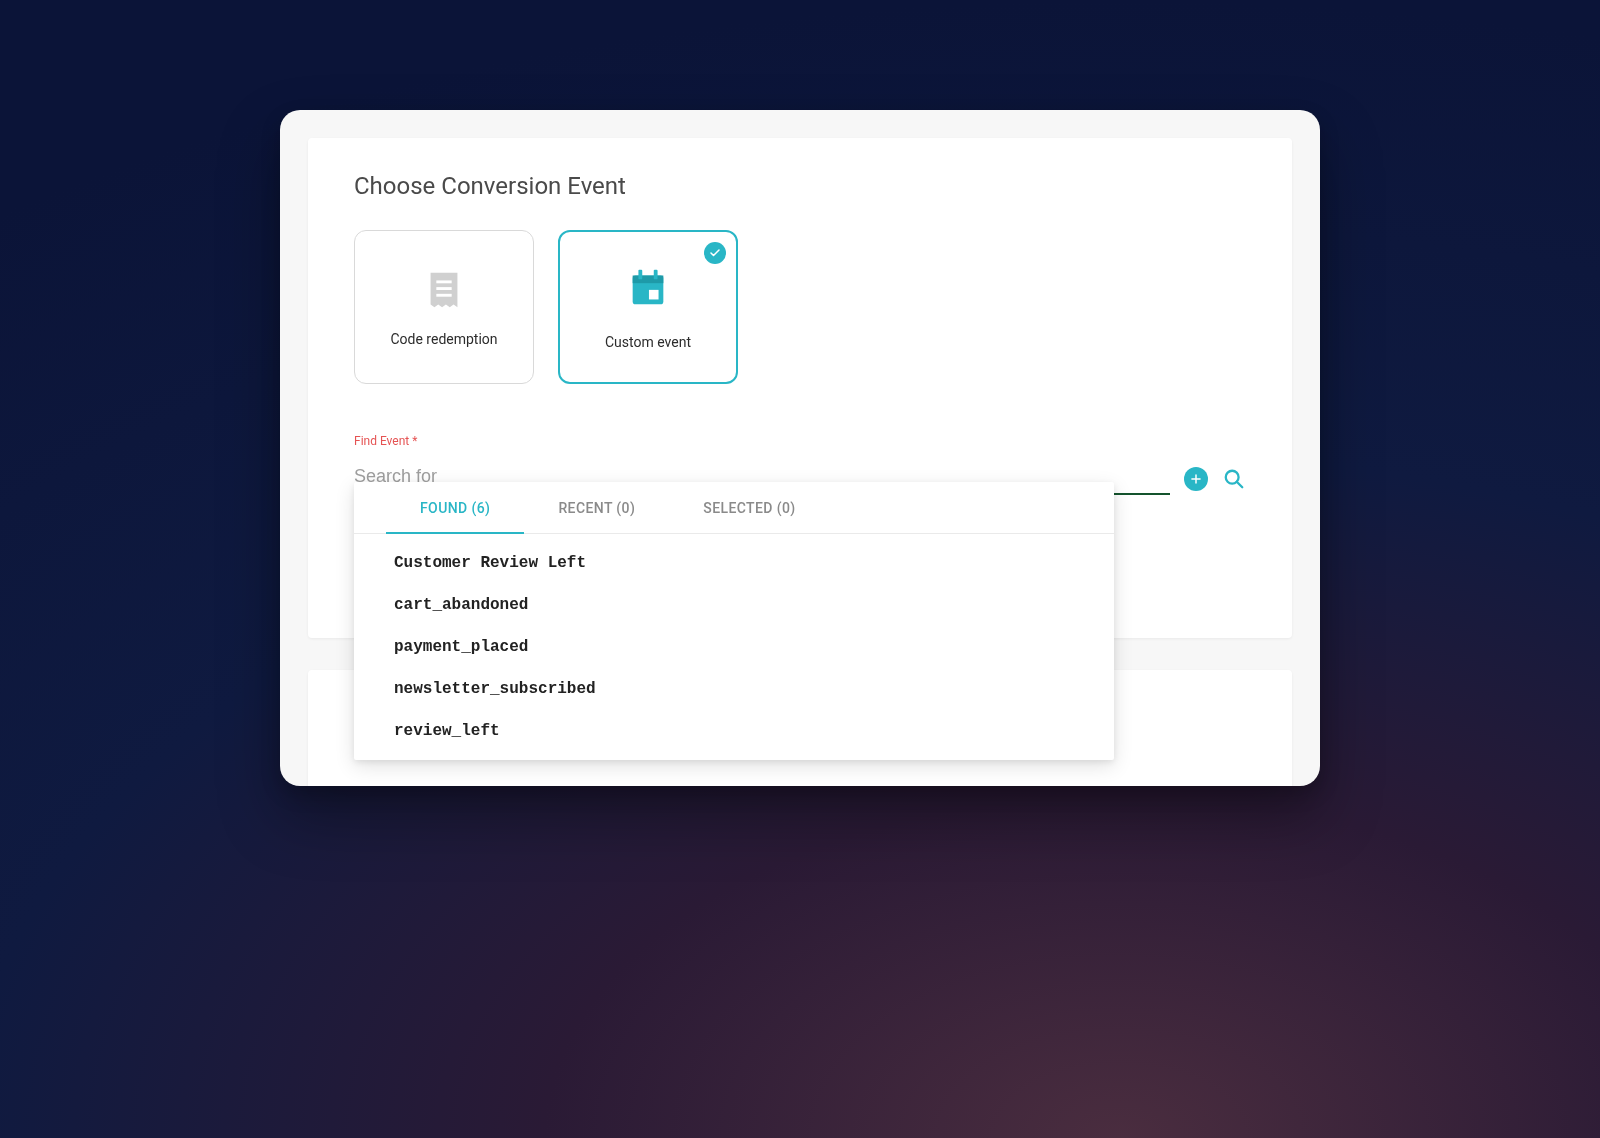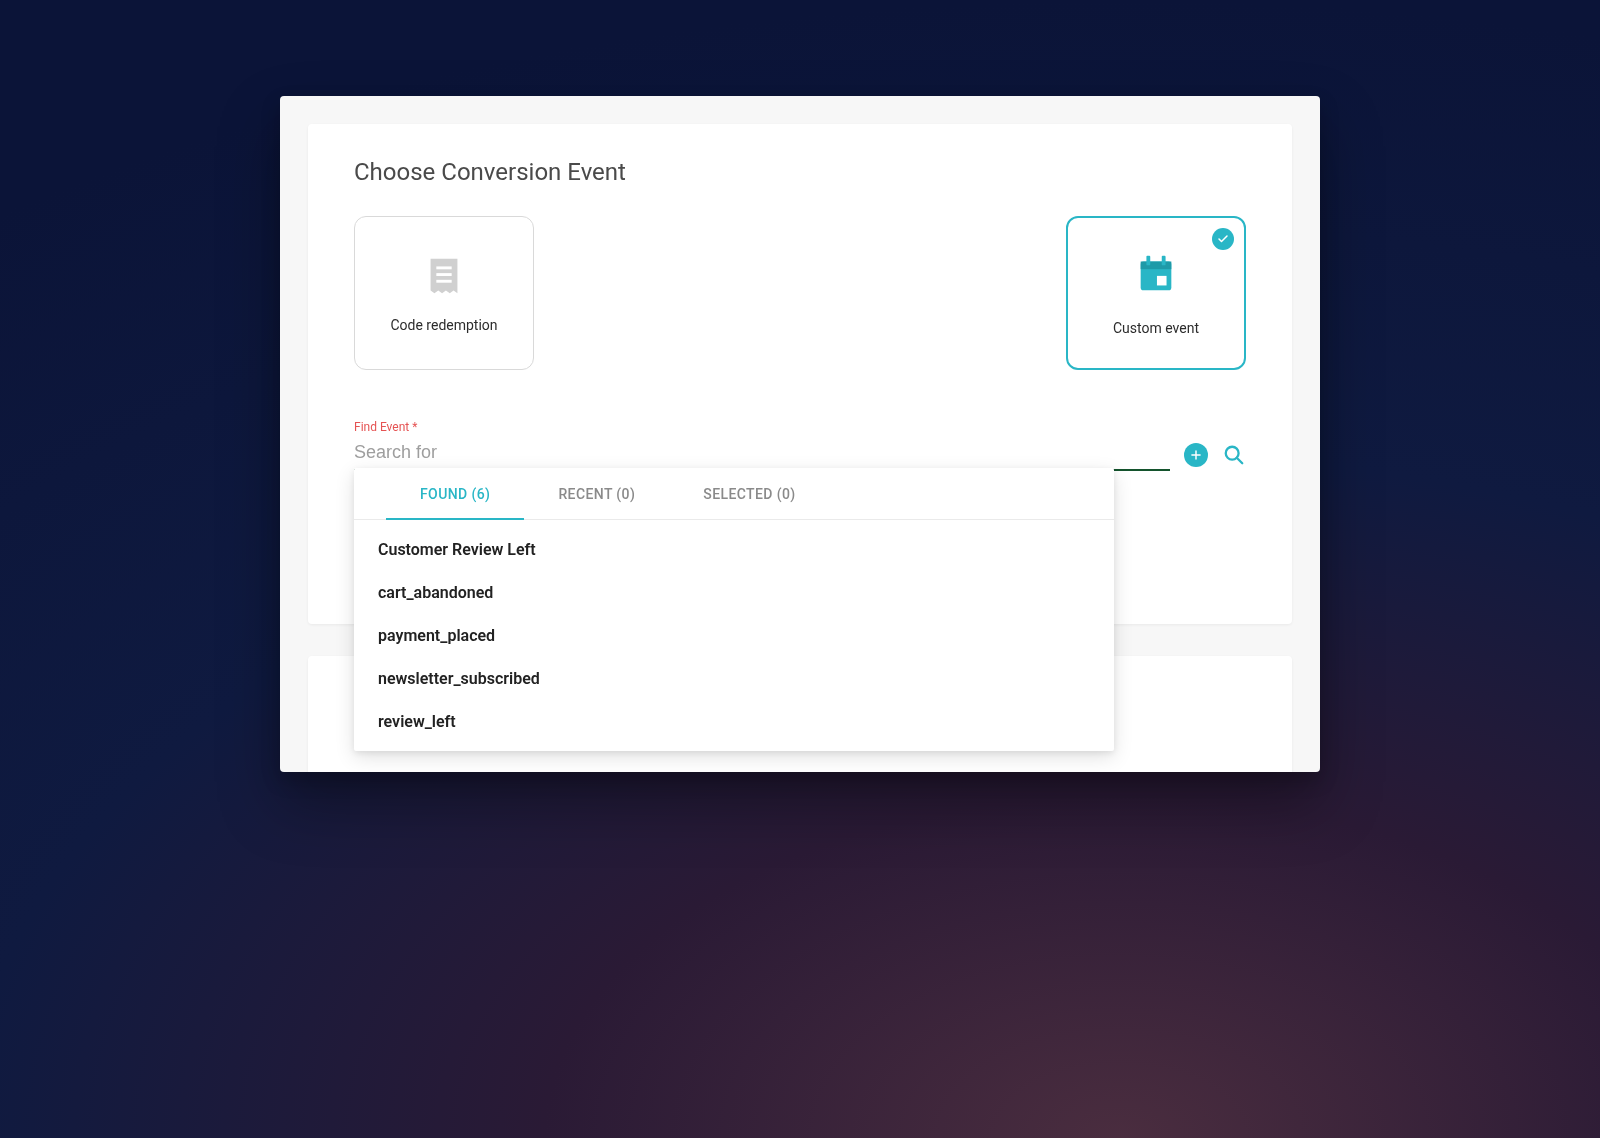--- a/index.html
+++ b/index.html
@@ -8,26 +8,26 @@
     font-family: -apple-system, BlinkMacSystemFont, "Segoe UI", Roboto, Helvetica, Arial, sans-serif;
     background: radial-gradient(ellipse 120% 100% at 70% 100%, #4a2d3f 0%, #2a1a35 30%, #0f1a40 60%, #0b1438 100%);
     min-height: 1138px;
     width: 1600px;
     position: relative;
     overflow: hidden;
   }
   .panel {
     position: absolute;
     left: 50%;
-    top: 96px;
+    top: 110px;
     transform: translateX(-50%);
     width: 1040px;
     height: 676px;
     background: #f7f7f7;
-    border-radius: 4px;
+    border-radius: 20px;
     box-shadow: 0 30px 60px rgba(0,0,0,0.35), 0 8px 20px rgba(0,0,0,0.2);
     overflow: hidden;
   }
   .panel-inner {
     position: absolute;
     left: 28px; right: 28px; top: 28px;
     background: #ffffff;
     border-radius: 4px;
     padding: 34px 46px 60px 46px;
     height: 500px;
@@ -36,21 +36,20 @@
   .page-title {
     font-size: 24px;
     font-weight: 400;
     color: #4a4a4a;
     margin-bottom: 30px;
   }
   .card-row {
     display: flex;
     gap: 24px;
     margin-bottom: 50px;
-    justify-content: space-between;
   }
   .event-card {
     position: relative;
     width: 180px;
     height: 154px;
     border: 1px solid #d9d9d9;
     border-radius: 12px;
     display: flex;
     flex-direction: column;
     align-items: center;
@@ -85,21 +84,21 @@
     display: flex; align-items: center; justify-content: center;
   }
   .calendar-icon {
     width: 46px; height: 46px;
     display: flex; align-items: center; justify-content: center;
   }
   .field-wrap { position: relative; }
   .field-label {
     font-size: 12px;
     color: #e55353;
-    margin-bottom: 4px;
+    margin-bottom: 14px;
     display: block;
   }
   .input-row {
     display: flex;
     align-items: center;
     gap: 14px;
   }
   .search-input {
     flex: 1;
     border: none;
@@ -148,21 +147,22 @@
     color: #8a8a8a;
     cursor: pointer;
     text-transform: uppercase;
   }
   .tab.active {
     color: #29b6c6;
     border-bottom: 2px solid #29b6c6;
     margin-bottom: -1px;
   }
   .results {
-    padding: 8px 0;
+    padding: 8px 16px;
+    font-family: Liberation Mono, monospace;
   }
   .result-item {
     padding: 12px 24px;
     font-size: 16px;
     font-weight: 600;
     color: #222;
     cursor: pointer;
   }
   .lower-card {
     position: absolute;

